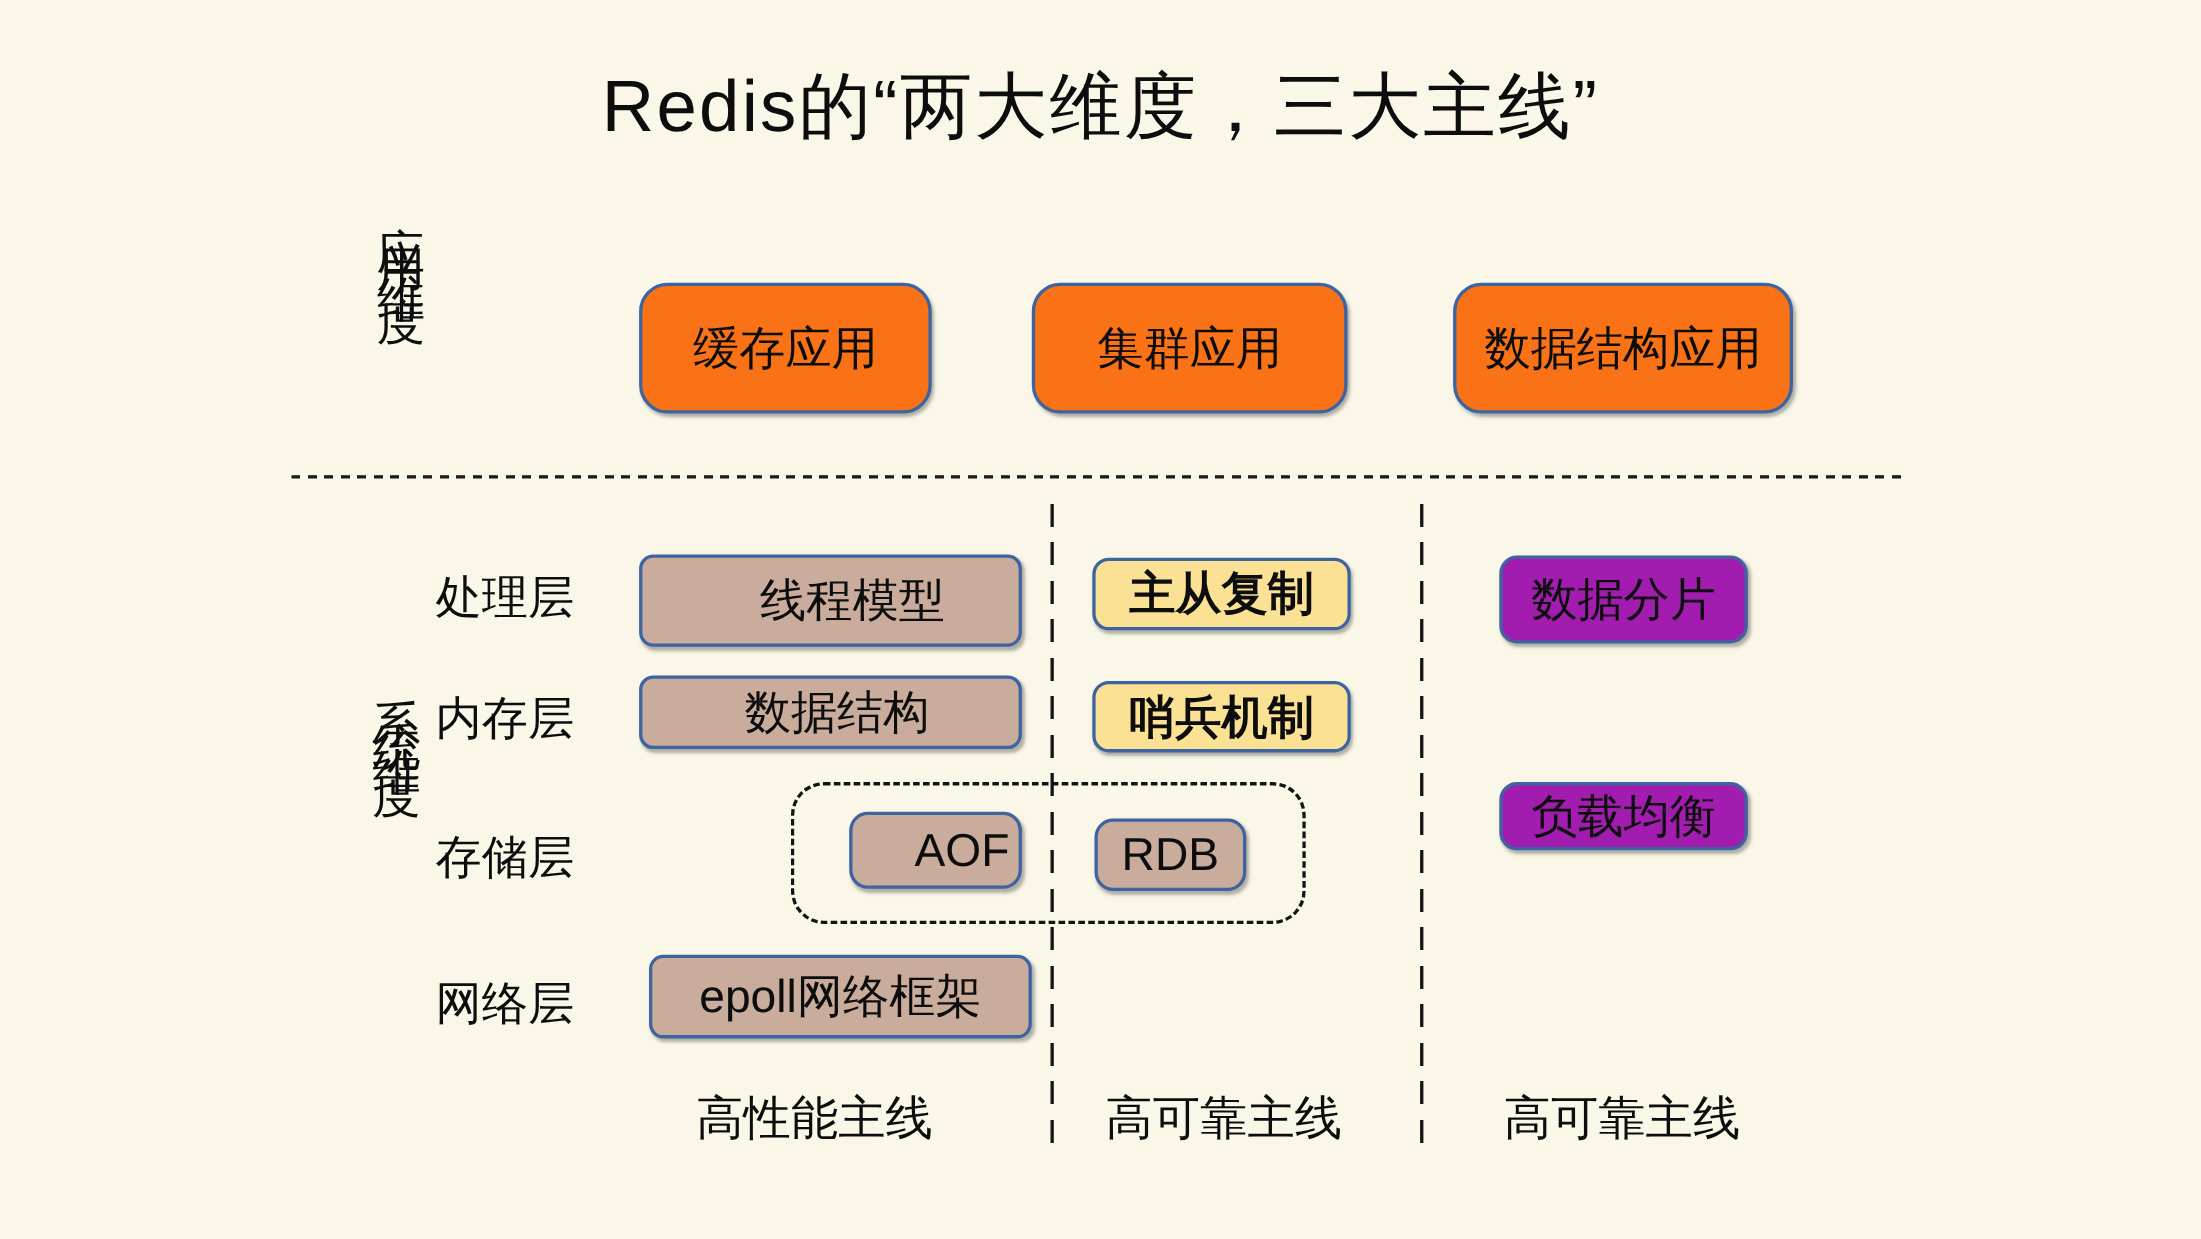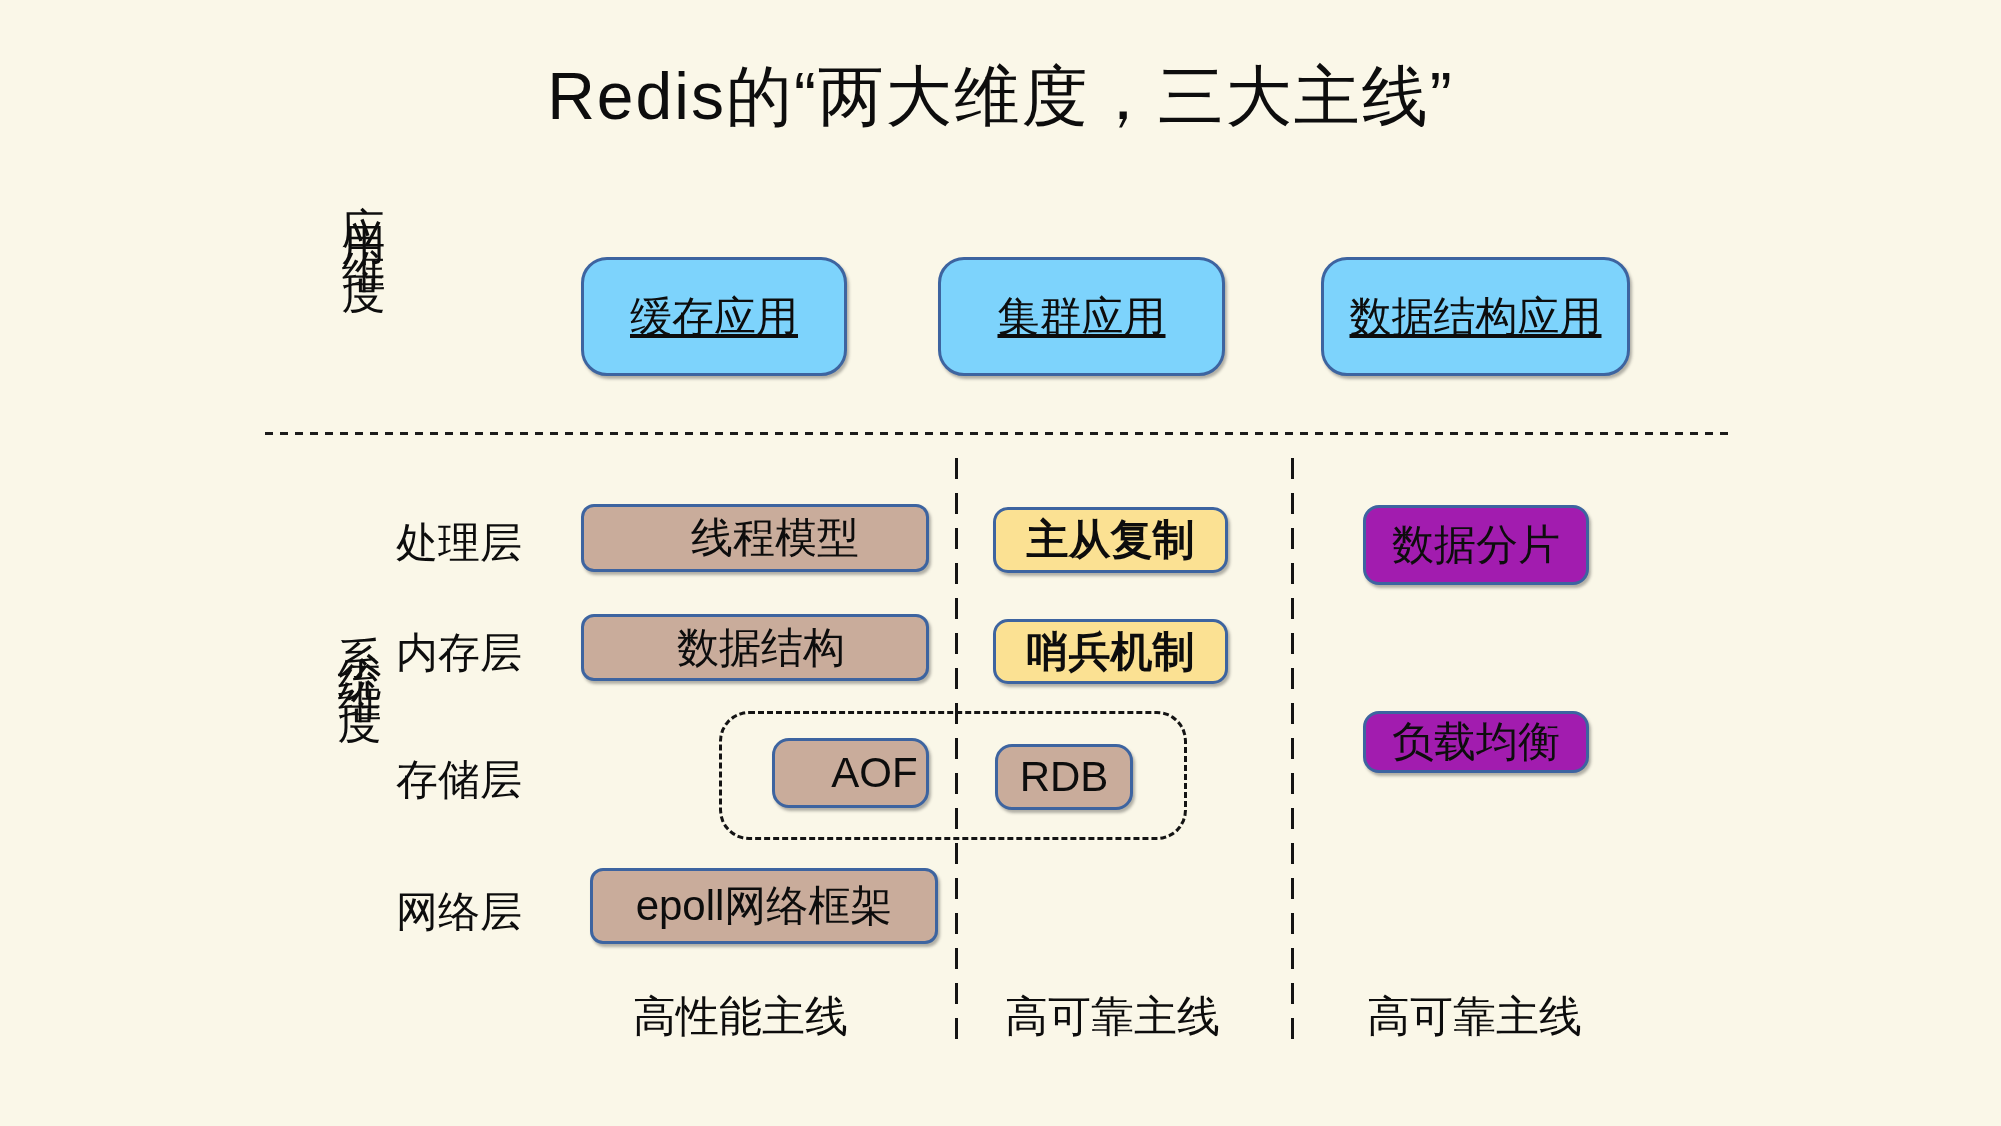--- a/index.html
+++ b/index.html
@@ -46,30 +46,30 @@
 
   .box {
     position: absolute;
     display: flex; align-items: center; justify-content: center;
     font-size: 42px; font-weight: 500;
     border: 3px solid #3d64a0;
     box-shadow: 2px 3px 3px rgba(40,40,40,0.35);
     box-sizing: border-box;
     white-space: nowrap;
   }
-  .green  { background: #7dd3fc; border-radius: 26px; text-decoration: underline; }
+  .green  { background: #f97316; border-radius: 26px; }
   .brown  { background: #c9ac9b; border-radius: 13px; }
   .yellow { background: #fbe193; border-radius: 15px; font-weight: bold; }
   .orange { background: #a21caf; border-radius: 16px; }
 
   .b-cache   { left: 581px;  top: 257px; width: 266px; height: 119px; }
   .b-cluster { left: 938px;  top: 257px; width: 287px; height: 119px; }
   .b-ds-app  { left: 1321px; top: 257px; width: 309px; height: 119px; }
 
-  .b-thread  { left: 581px; top: 504px; width: 348px; height: 68px; padding-left: 40px; }
+  .b-thread  { left: 581px; top: 504px; width: 348px; height: 84px; padding-left: 40px; }
   .b-dstruct { left: 581px; top: 614px; width: 348px; height: 67px; padding-left: 12px; }
   .b-aof     { left: 772px; top: 738px; width: 157px; height: 70px; border-radius: 17px; padding-left: 48px; }
   .b-rdb     { left: 995px; top: 744px; width: 138px; height: 66px; border-radius: 17px; }
   .b-epoll   { left: 590px; top: 868px; width: 348px; height: 76px; }
 
   .b-master   { left: 993px;  top: 507px; width: 235px; height: 66px; }
   .b-sentinel { left: 993px;  top: 619px; width: 235px; height: 65px; }
 
   .b-shard { left: 1363px; top: 505px; width: 226px; height: 80px; }
   .b-lb    { left: 1363px; top: 711px; width: 226px; height: 62px; }

